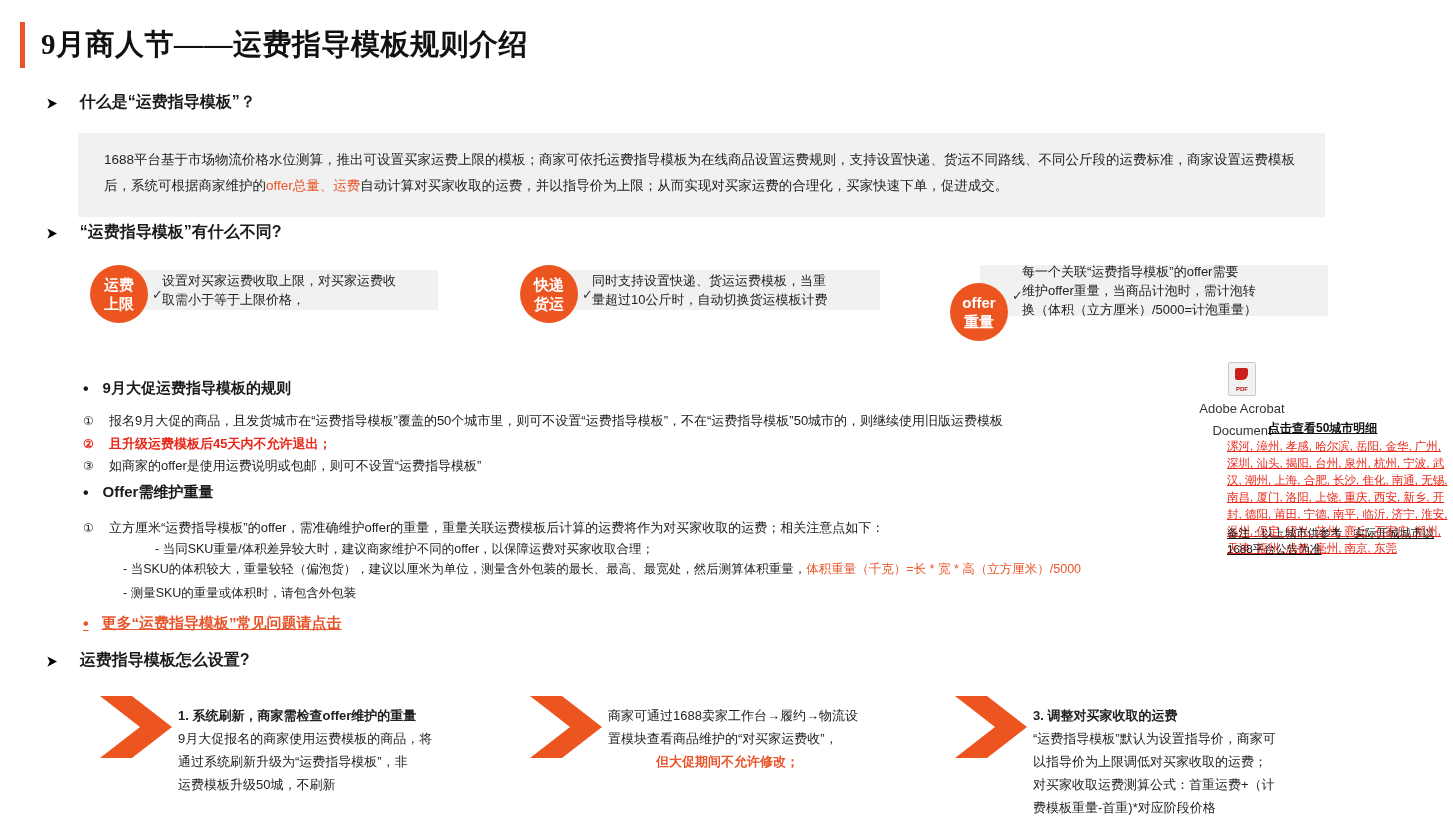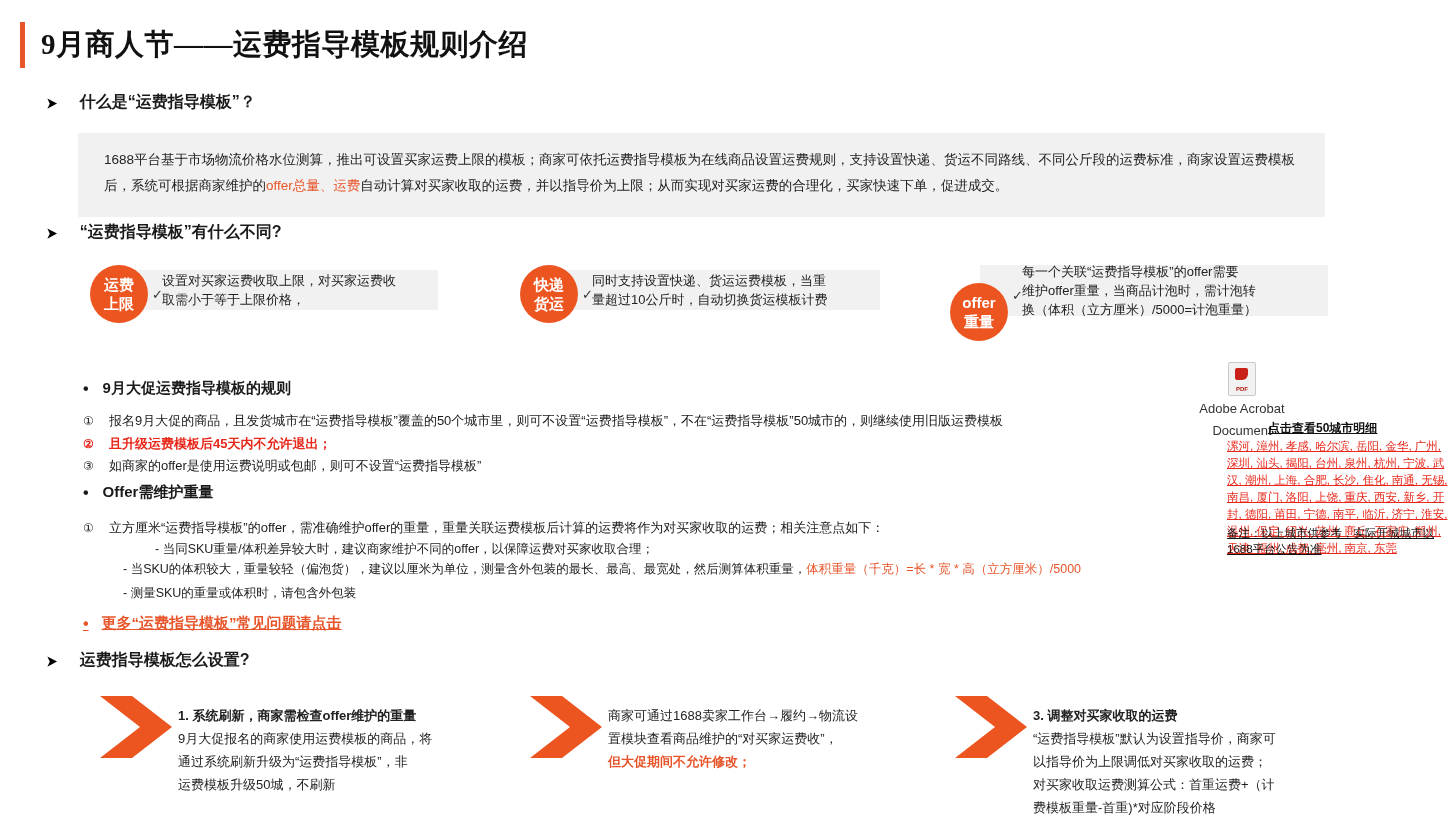--- a/index.html
+++ b/index.html
@@ -244,21 +244,21 @@
   .chevron svg { display:block; }
   .step-text {
     position: absolute;
     font-size: 13px;
     line-height: 23px;
     color: #222;
   }
   .step-text .hd { font-weight: bold; display: block; }
   .step-text .hd.orange { color: #e8552a; }
   .step-text .orange { color: #e8552a; }
-  .step-text .bold { font-weight: bold; }
+  .step-text .bold { font-weight: bold; margin-left: 48px; }
 </style>
 </head>
 <body>
 
 <div class="title-wrap">
   <div class="title-bar"></div>
   <div class="title-text">9月商人节——运费指导模板规则介绍</div>
 </div>
 
 <div class="arrow-head" style="left:46px; top:92px;">

